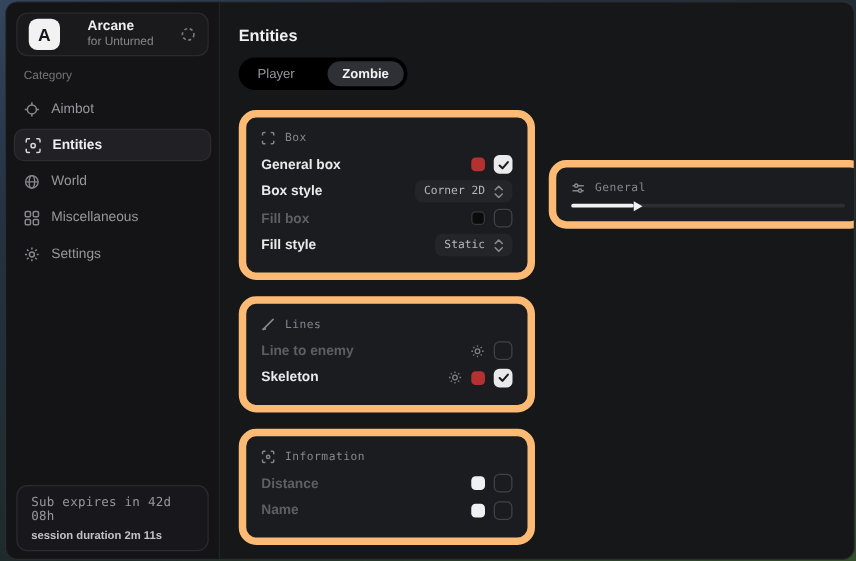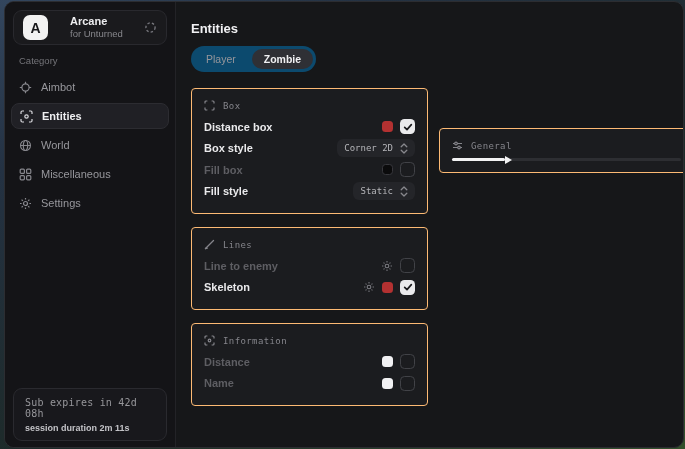--- a/index.html
+++ b/index.html
@@ -32,27 +32,27 @@
   .nav-item.selected { background:#202025; border:1px solid #2c2c31; color:#d9d9dd; }
   .nav-item.selected .lbl { color:#efeff1; font-weight:bold; }
   .nav-item .ico { display:flex; }
   .status-card { position:absolute; left:8px; right:8px; bottom:6px; border:1px solid #2a2a2f;
     background:#18181c; border-radius:9px; padding:8px 11px 7px; }
   .status-1 { font-family:"DejaVu Sans Mono", monospace; font-size:10px; color:#97979b; letter-spacing:0.2px; }
   .status-2 { font-size:9px; font-weight:bold; color:#c3c3c7; margin-top:4px; }
   
   .main { flex:1; padding:12px 12px 0 10px; }
   .page-title { font-size:13px; font-weight:bold; color:#f1f1f3; margin:7px 0 0 5px; }
-  .tabs { display:inline-flex; background:#0c4a6e; border-radius:14px; padding:3px; margin:10px 0 0 5px; gap:4px; }
+  .tabs { display:inline-flex; background:#000000; border-radius:14px; padding:3px; margin:10px 0 0 5px; gap:14px; }
   .tab { font-size:10.5px; color:#96969b; padding:4px 12px; border-radius:11px; cursor:pointer; }
   .tab.selected { background:#2f3035; color:#f1f1f3; font-weight:bold; }
   .content { display:flex; gap:11px; margin:16px 0 0 5px; align-items:flex-start; }
   .col-left { width:237px; display:flex; flex-direction:column; gap:13px; }
   .col-right { width:255px;margin-top:40px; }
-  .card { background:#1b1c1f; border:1px solid #fdba74; border-radius:4px; padding:9px 12px 11px; }
+  .card { background:#1b1c1f; border:6px solid #fdba74; border-radius:14px; padding:9px 12px 11px; }
   .card-header { display:flex; align-items:center; gap:8px; color:#85858b;
     font-family:"DejaVu Sans Mono", monospace; font-size:9px; letter-spacing:0.4px; margin:2px 0 5px; }
   .row { display:flex; align-items:center; height:21.5px; }
   .row-label { font-size:11px; font-weight:bold; color:#eaeaec; }
   .row.disabled .row-label { color:#5e5e63; }
   .row-right { margin-left:auto; display:flex; align-items:center; gap:7px; }
   .swatch { width:11px; height:11px; border-radius:3.5px; cursor:pointer; }
   .swatch.bordered { border:1px solid #37373c; }
   .checkbox { width:15px; height:15px; border-radius:4.5px; display:flex; align-items:center;
     justify-content:center; cursor:pointer; }
@@ -167,21 +167,21 @@
           <div class="card-header">
             <span>
               <svg width="11" height="11" viewBox="0 0 11 11" fill="none" stroke="currentColor" stroke-width="1.2">
                 <path d="M1 3.4V2a1 1 0 0 1 1-1h1.4M7.6 1H9a1 1 0 0 1 1 1v1.4M10 7.6V9a1 1 0 0 1-1 1H7.6M3.4 10H2a1 1 0 0 1-1-1V7.6"></path>
               </svg>
             </span>
             <span>Box</span>
           </div>
 
           <div class="row">
-            <span class="row-label">Distance box</span>
+            <span class="row-label">General box</span>
             <span class="row-right">
               <span class="swatch" style="background: rgb(179, 49, 49);"></span>
               <span class="checkbox checked">
                 <svg width="10" height="10" viewBox="0 0 12 12" fill="none" stroke="#1b1b1e" stroke-width="2" stroke-linecap="round" stroke-linejoin="round">
                     <path d="M2 6.5 4.8 9.2 10 3.2"></path>
                   </svg>
               </span>
             </span>
           </div>
 

